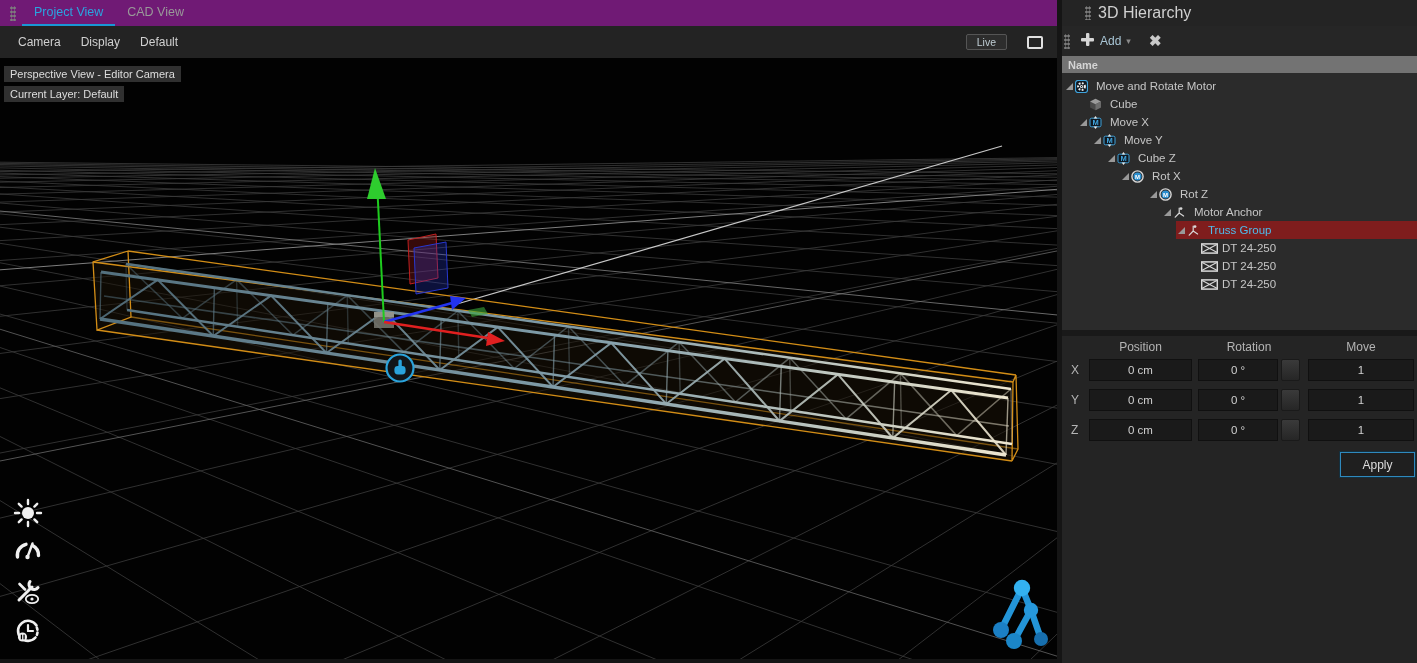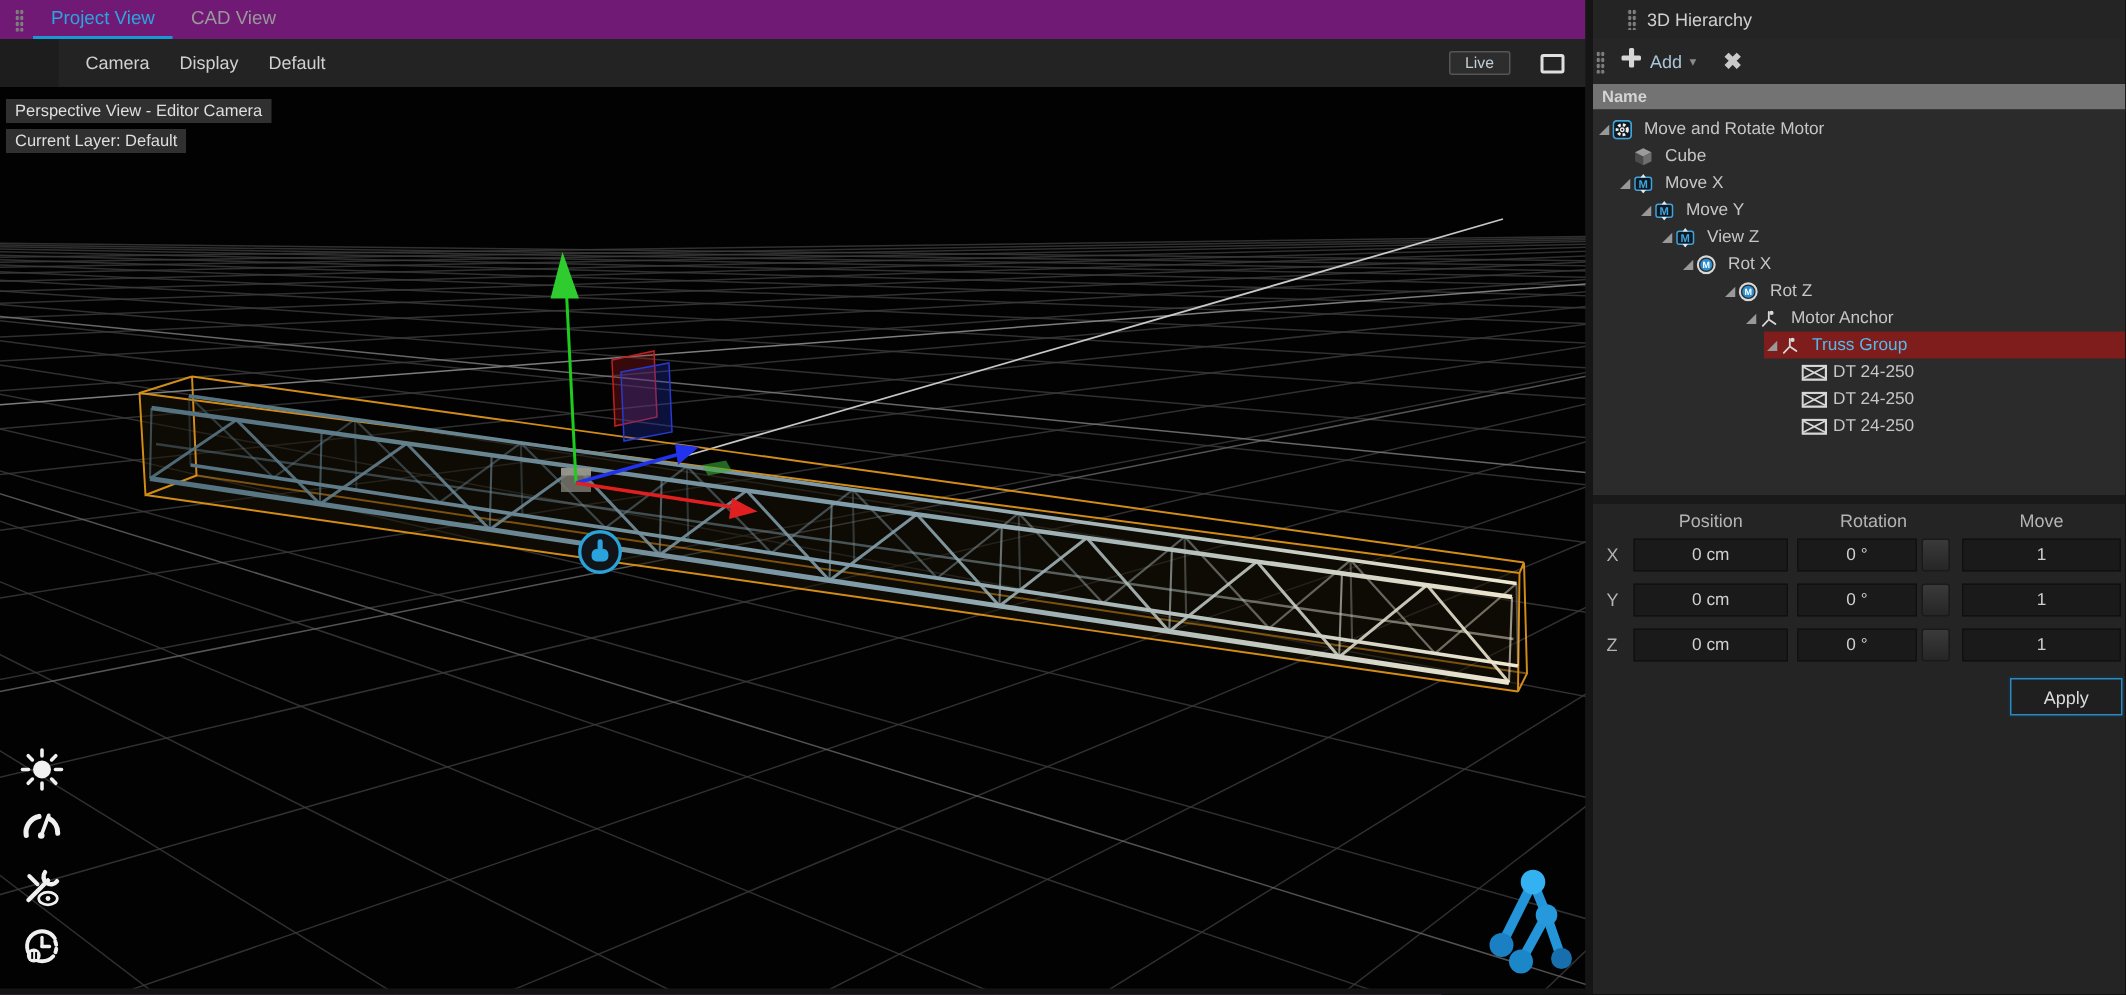--- a/index.html
+++ b/index.html
@@ -7,34 +7,34 @@
   body { font-family:"Liberation Sans", sans-serif; }
   .app { position:relative; width:1417px; height:663px; background:#1d1d1d; overflow:hidden; display:flex; }
 
   
   .left-col { width:1057px; height:663px; display:flex; flex-direction:column; }
   .tabbar { height:26px; background:#701a75; display:flex; align-items:flex-end; padding-left:8px; }
   .dots { width:6px; height:15px; background-image:radial-gradient(#7d7d7d 1px, transparent 1.3px); background-size:3px 4px; display:inline-block; flex:none; }
   .tabbar .dots { margin:0 6px 5px 2px; }
   .tab { padding:4px 12px 5px 12px; font-size:12.5px; color:#999; border-bottom:2px solid transparent; cursor:default; }
   .tab.active { color:#2aa5e0; border-bottom-color:#1a97d5; }
-  .menubar { height:32px; background:#232323; display:flex; align-items:center; padding:0 14px 0 18px; gap:20px;margin-left:39px; }
+  .menubar { height:32px; background:#232323; display:flex; align-items:center; padding:0 14px 0 18px; gap:20px; }
   .menu-item { font-size:12px; color:#d0d0d0; }
   .spacer { flex:1; }
   .live-btn { height:16px; padding:0 10px; font-size:10.5px; color:#bfcdd4; background:#2d2d2d; border:1px solid #555; border-radius:2px; font-family:inherit; }
   .maximize-icon { width:16px; height:13px; border:2px solid #e0e0e0; border-radius:2px; display:inline-block; }
 
-  .viewport { position:relative; width:961px; height:605px; background:#f0abfc; }
+  .viewport { position:relative; width:961px; height:605px; background:#84cc16; }
   .vp-label { position:absolute; left:4px; background:rgba(52,52,52,0.92); color:#dedede; font-size:11px; padding:2px 6px; white-space:nowrap; }
 
   
   .right-col { width:360px; height:663px; border-left:5px solid #151515; background:#242424; display:flex; flex-direction:column; }
   .panel-header { height:26px; display:flex; align-items:center; padding-left:23px; background:#242424; }
   .panel-header .dots { margin-right:7px; height:14px; }
-  .panel-title { font-size:12px; color:#d0d0d0; }
+  .panel-title { font-size:16px; color:#d0d0d0; }
 
   .hier-panel { height:330px; display:flex; flex-direction:column; }
   .hier-toolbar { height:30px; background:#262626; display:flex; align-items:center; padding-left:2px; }
   .hier-toolbar .dots { margin-right:6px; }
   .add-btn { display:inline-flex; align-items:center; gap:5px; padding:2px 4px; cursor:default; }
   .add-label { font-size:12px; color:#a9c6d6; }
   .caret { font-size:9px; color:#8a8a8a; }
   .delete-btn { margin-left:10px; font-size:15px; font-weight:bold; color:#c9c9c9; padding:0 4px; cursor:default; }
   .name-header { height:17px; background:#737373; color:#d4d4d4; font-size:11px; font-weight:bold; display:flex; align-items:center; padding-left:6px; }
   .tree { flex:1; background:#2b2b2b; padding-top:4px; overflow:hidden; }
@@ -366,21 +366,21 @@
                 </svg>
               </span>
               <span class="tree-icon">
                 <svg width="13" height="13" viewBox="0 0 13 13">
                   <rect x="1" y="2.2" width="11" height="8.6" rx="1.5" fill="#101820" stroke="#3fa3dc"></rect>
                   <text x="6.5" y="9.2" font-size="7.5" font-weight="bold" fill="#3fa3dc" text-anchor="middle" font-family="Liberation Sans, sans-serif">M</text>
                   <polygon points="6.5,0 4.7,2.4 8.3,2.4" fill="#e8e8e8"></polygon>
                   <polygon points="6.5,13 4.7,10.6 8.3,10.6" fill="#e8e8e8"></polygon>
                 </svg>
               </span>
-              <span class="tree-label">View Z</span>
+              <span class="tree-label">Cube Z</span>
             </span>
           </div>
           <div class="tree-row">
             <span class="indent" style="width: 58px;"></span>
             <span class="row-body">
               <span class="expander">
                 <svg width="7" height="7">
                   <polygon points="7,0 7,7 0,7" fill="#999"></polygon>
                 </svg>
               </span>

